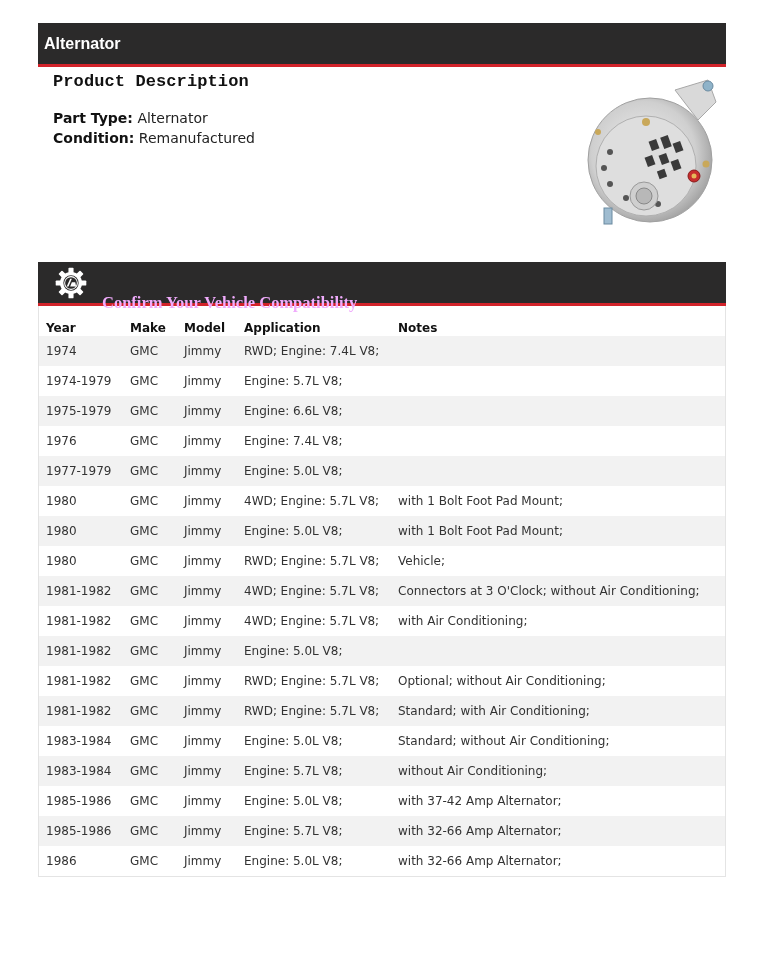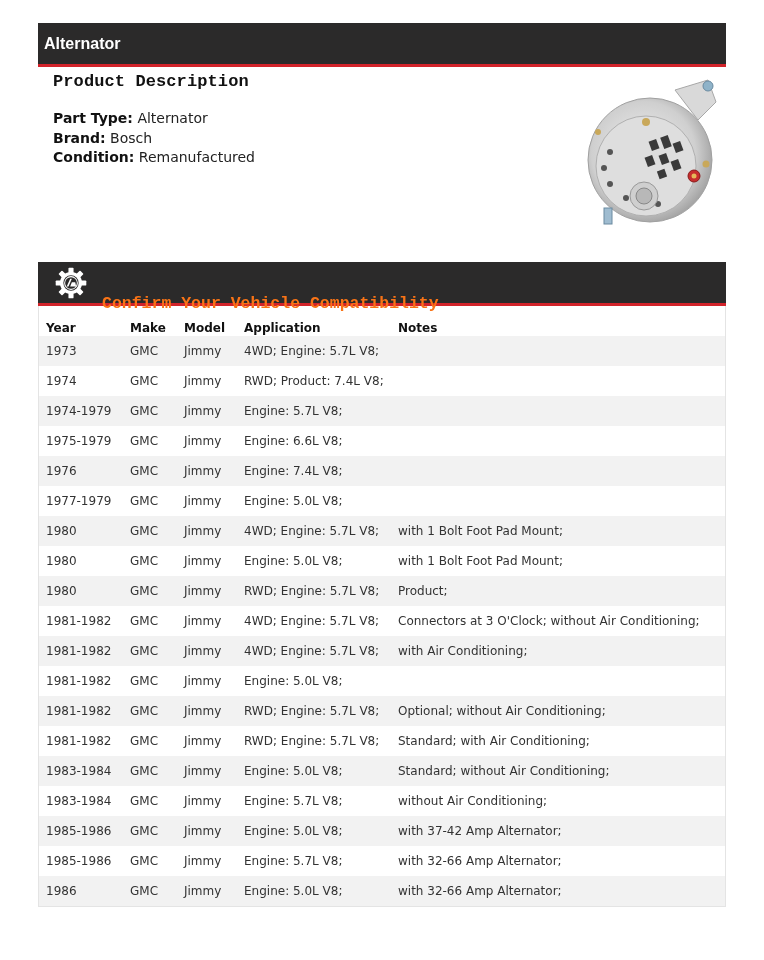--- a/index.html
+++ b/index.html
@@ -25,21 +25,21 @@
 
   .product-img { position: absolute; left: 580px; top: 72px; width: 150px; height: 160px; }
 
   .compat-bar {
     position: absolute; left: 38px; top: 262px; width: 688px; height: 44px;
     background: #2b2a2a; border-bottom: 3px solid #d2232a;
     display: flex; align-items: center;
   }
   .compat-bar .gear { width: 34px; height: 34px; margin-left: 16px; }
   .compat-bar .t {
-    color: #f97316; font-family: Liberation Mono, monospace; font-weight: bold; font-size: 16.5px;
+    color: #f0abfc; font-family: Liberation Serif, serif; font-weight: bold; font-size: 16.5px;
     margin-left: 14px;
     margin-top: 41px;
   }
 
   .table-wrap {
     position: absolute; left: 38px; top: 306px; width: 688px;
     border: 1px solid #e4e4e4; border-top: none;
   }
   table { width: 100%; border-collapse: collapse; font-size: 12px; }
   th {
@@ -59,24 +59,20 @@
 
 <div class="title-bar">
   <span class="t">Alternator</span>
 </div>
 
 <div class="desc">
   <h2>Product Description</h2>
   <div class="row">
     <b>Part Type:</b>
     <span>Alternator</span>
-  </div>
-  <div class="row">
-    <b>Brand:</b>
-    <span>Bosch</span>
   </div>
   <div class="row">
     <b>Condition:</b>
     <span>Remanufactured</span>
   </div>
 </div>
 
 <div class="product-img">
   <svg width="150" height="160" viewBox="0 0 150 160">
     <defs>
@@ -153,31 +149,24 @@
       <tr>
         <th class="c-year">Year</th>
         <th class="c-make">Make</th>
         <th class="c-model">Model</th>
         <th class="c-app">Application</th>
         <th>Notes</th>
       </tr>
     </thead>
     <tbody id="rows">
         <tr>
-          <td class="c-year">1973</td>
-          <td class="c-make">GMC</td>
-          <td class="c-model">Jimmy</td>
-          <td class="c-app">4WD; Engine: 5.7L V8;</td>
-          <td></td>
-        </tr>
-        <tr>
           <td class="c-year">1974</td>
           <td class="c-make">GMC</td>
           <td class="c-model">Jimmy</td>
-          <td class="c-app">RWD; Product: 7.4L V8;</td>
+          <td class="c-app">RWD; Engine: 7.4L V8;</td>
           <td></td>
         </tr>
         <tr>
           <td class="c-year">1974-1979</td>
           <td class="c-make">GMC</td>
           <td class="c-model">Jimmy</td>
           <td class="c-app">Engine: 5.7L V8;</td>
           <td></td>
         </tr>
         <tr>
@@ -213,21 +202,21 @@
           <td class="c-make">GMC</td>
           <td class="c-model">Jimmy</td>
           <td class="c-app">Engine: 5.0L V8;</td>
           <td>with 1 Bolt Foot Pad Mount;</td>
         </tr>
         <tr>
           <td class="c-year">1980</td>
           <td class="c-make">GMC</td>
           <td class="c-model">Jimmy</td>
           <td class="c-app">RWD; Engine: 5.7L V8;</td>
-          <td>Product;</td>
+          <td>Vehicle;</td>
         </tr>
         <tr>
           <td class="c-year">1981-1982</td>
           <td class="c-make">GMC</td>
           <td class="c-model">Jimmy</td>
           <td class="c-app">4WD; Engine: 5.7L V8;</td>
           <td>Connectors at 3 O'Clock; without Air Conditioning;</td>
         </tr>
         <tr>
           <td class="c-year">1981-1982</td>

